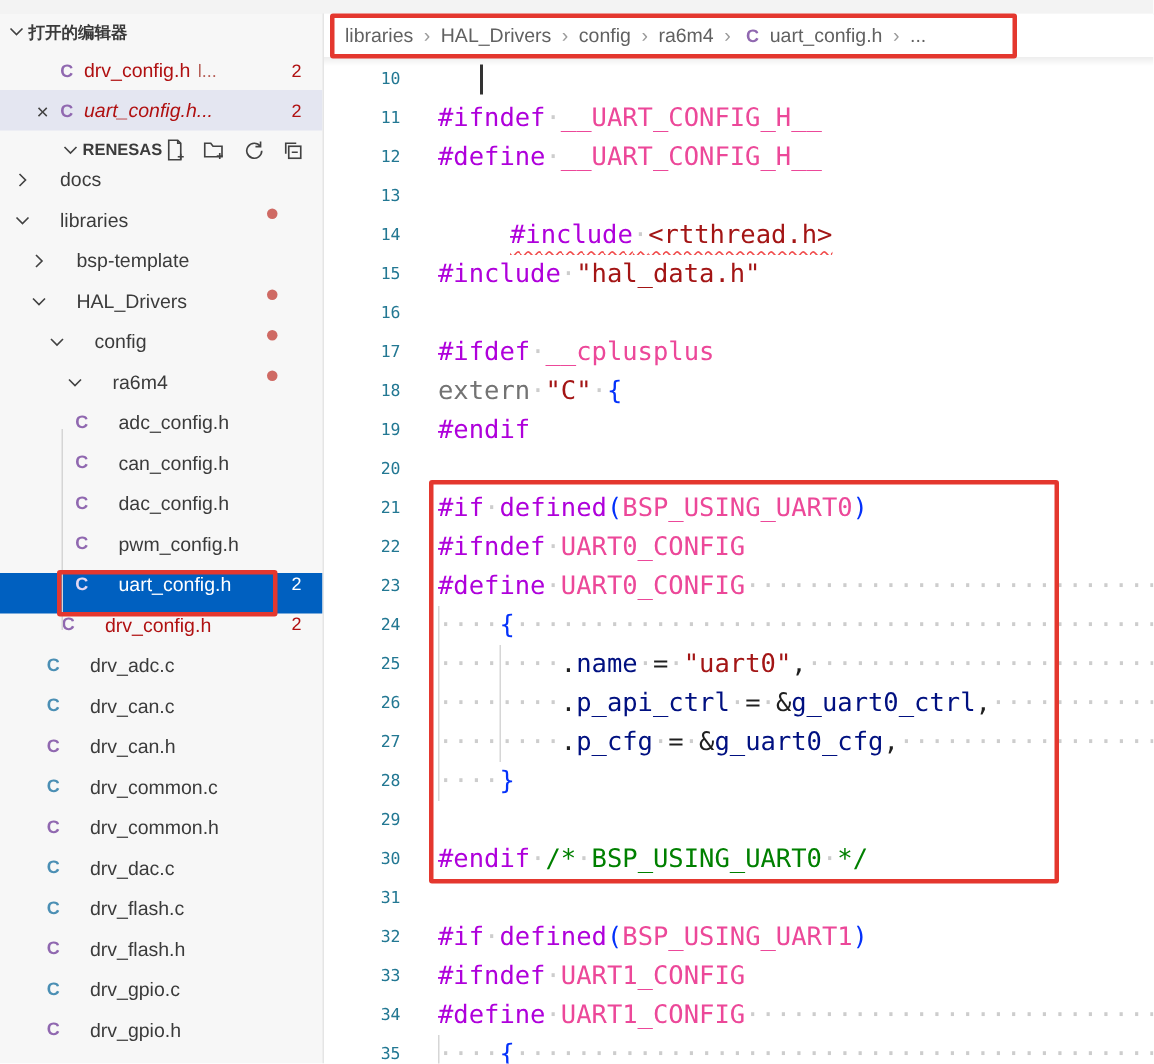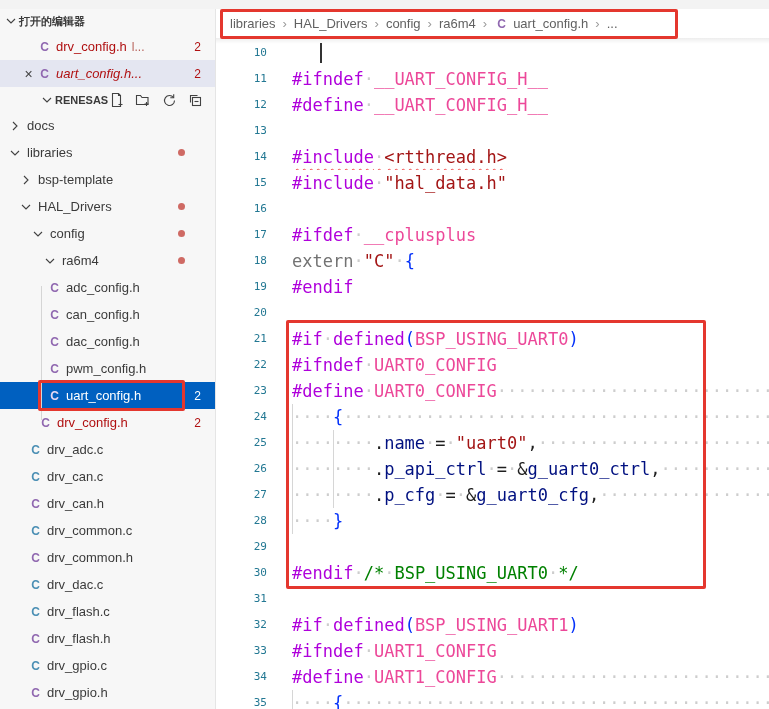--- a/index.html
+++ b/index.html
@@ -15,21 +15,21 @@
   .act{width:17px;height:17px;display:inline-flex;align-items:center;justify-content:center;cursor:pointer;}
   .oe-row{height:27px;display:flex;align-items:center;position:relative;font-size:13px;color:#3b3b3b;padding-left:20px;}
   .oe-row.sel{background:#e4e6f1;}
   .closebox{width:17px;text-align:center;color:#424242;font-size:14px;}
   .cicon{width:15px;text-align:center;font-weight:bold;font-size:12px;font-family:"Liberation Sans",sans-serif;flex:none;}
   .c-h{color:#9068b0;} .c-c{color:#4b8fb4;}
   .lbl{margin-left:4px;white-space:nowrap;}
   .err{color:#b01011;} .ital{font-style:italic;}
   .desc{margin-left:5px;color:#b65f58;font-size:12px;}
   .badge{position:absolute;right:14px;font-size:12px;color:#b01011;}
-  .trow{height:27px;display:flex;align-items:center;position:relative;font-size:13px;color:#3b3b3b;cursor:pointer;}
+  .trow{height:27px;display:flex;position:relative;font-size:13px;color:#3b3b3b;cursor:pointer;gap:13px;}
   .trow.sel{background:#0060c0;color:#fff;}
   .trow.sel .cicon{color:#e3d8f3;}
   .trow.sel .badge{color:#fff;}
   .tchev{width:16px;height:16px;flex:none;display:inline-flex;align-items:center;justify-content:center;}
   .dot{position:absolute;right:30px;width:7px;height:7px;border-radius:50%;background:#cf6a64;}
   .tree-guide{position:absolute;left:41px;top:277px;width:1px;height:134px;background:#d5d5d5;}
   
   .editor{position:absolute;left:216px;top:9px;right:0;bottom:0;background:#fff;}
   .bcrumb{height:29px;display:flex;align-items:center;padding-left:14px;font-size:13px;color:#616161;white-space:nowrap;}
   .bc-sep{color:#9b9b9b;padding:0 7px;font-size:13px;}
@@ -39,21 +39,21 @@
   .code{position:absolute;left:0;top:31px;right:0;bottom:0;}
   .cl{height:26px;position:relative;}
   .ln{position:absolute;left:0;top:0;width:51px;text-align:right;font-family:"DejaVu Sans Mono","Liberation Mono",monospace;
       font-size:11px;line-height:26px;color:#237893;}
   .cc{position:absolute;left:76px;right:0;top:0;height:26px;white-space:pre;overflow:hidden;
       font-family:"DejaVu Sans Mono","Liberation Mono",monospace;font-size:17px;line-height:26px;color:#1f1f1f;}
   .tk-pp{color:#af00db;} .tk-mac{color:#ec4899;} .tk-kw{color:#737373;}
   .tk-str{color:#a31515;} .tk-mem{color:#001080;} .tk-var{color:#001080;}
   .tk-cmt{color:#008000;} .tk-pun{color:#1f1f1f;} .tk-br{color:#0431fa;}
   .tk-ws{color:#cdcdcd;}
-  .squig{text-decoration:underline;text-decoration-style:wavy;text-decoration-color:#f14c4c;text-decoration-thickness:1px;text-underline-offset:5px;}
+  .squig{text-decoration:underline;text-decoration-style:wavy;text-decoration-color:#f14c4c;text-decoration-thickness:1px;text-underline-offset:5px;margin-left:48px;}
   .cg{position:absolute;top:0;width:1px;height:26px;background:#d6d6d6;}
   .cursorbar{position:absolute;top:3px;width:2px;height:20px;background:#333;}
   
   .anno{position:absolute;border:3px solid #e4372e;border-radius:2px;pointer-events:none;z-index:50;}
   svg{display:block;}
 </style>
 </head>
 <body>
 
 <div class="topstrip"></div>

